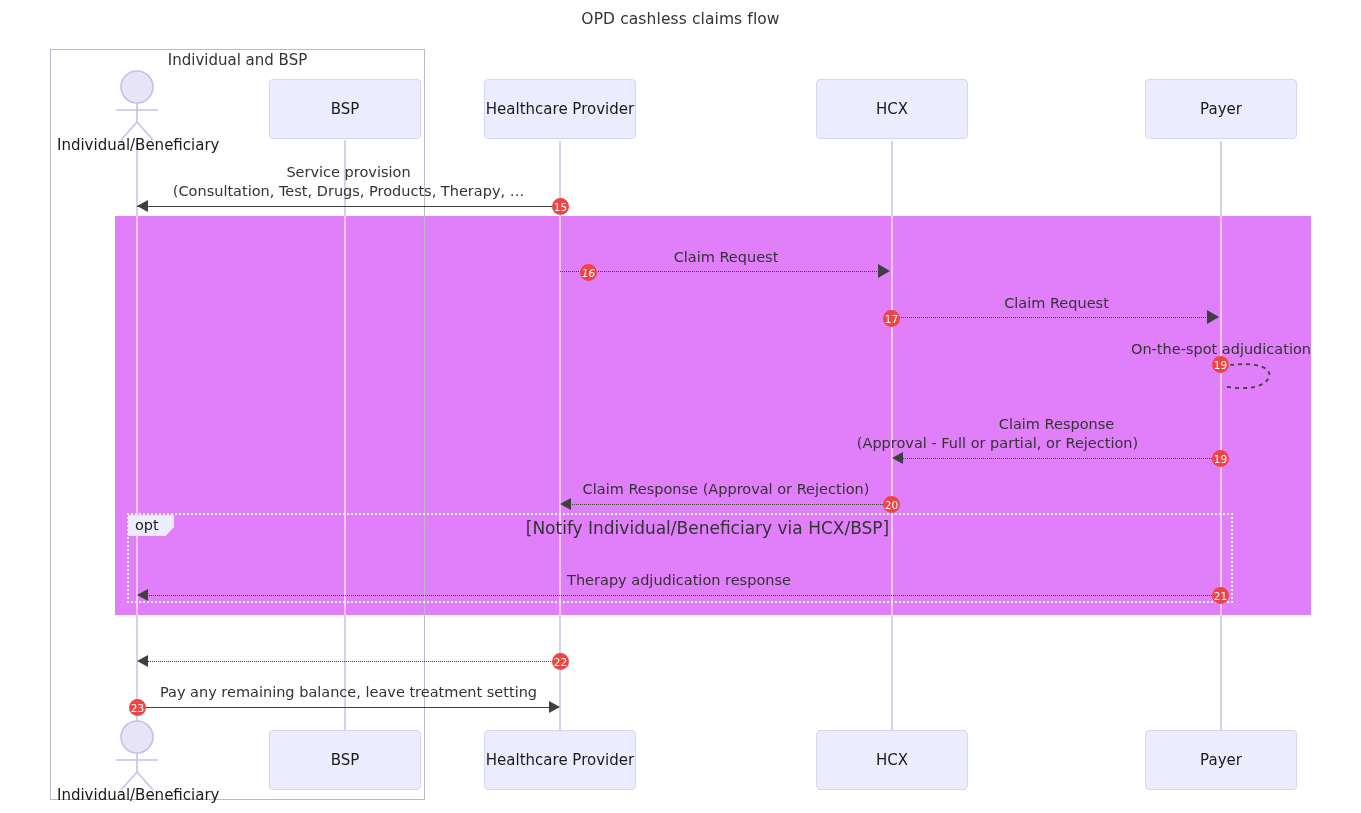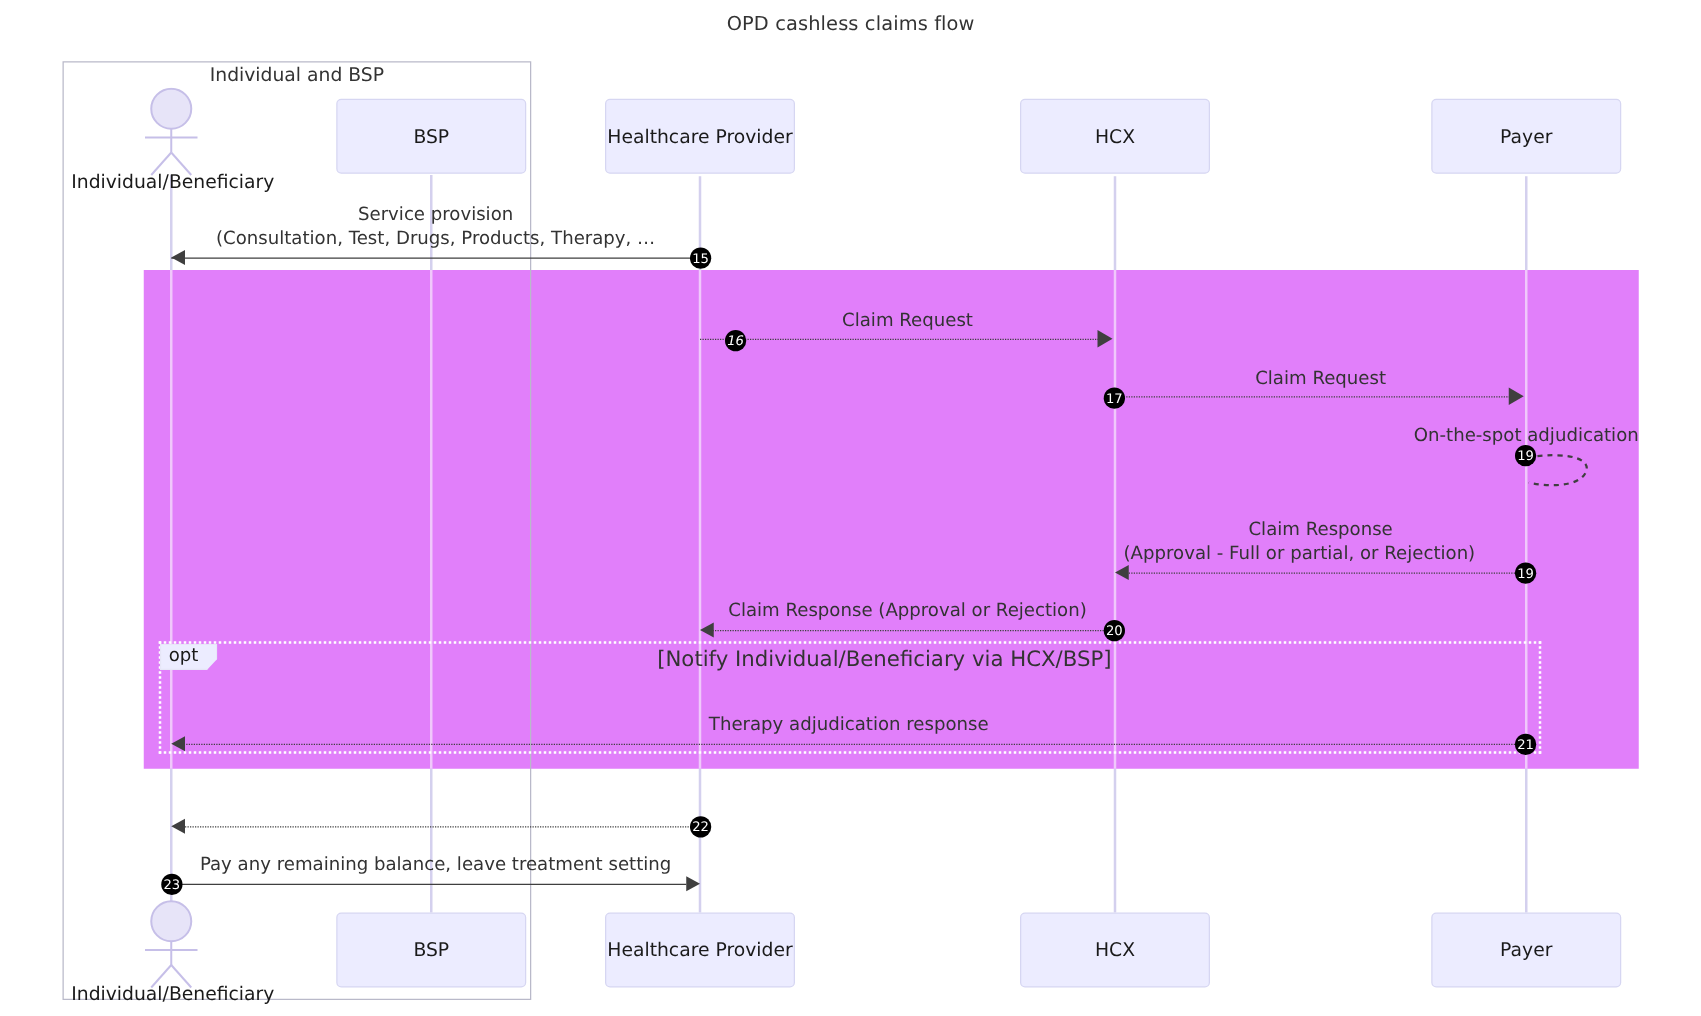--- a/index.html
+++ b/index.html
@@ -114,21 +114,21 @@
     border-bottom: 7px solid transparent;
     border-left: 12px solid #3f3f3f;
     background: transparent;
   }
 
   
   .seq-badge {
     position: absolute;
     width: 17px; height: 17px;
     border-radius: 50%;
-    background: #000000;
+    background: #ef4444;
     color: #ffffff;
     font-size: 10.5px;
     font-family: "DejaVu Sans", sans-serif;
     display: flex;
     align-items: center;
     justify-content: center;
     z-index: 6;
   }
 
   
@@ -227,21 +227,21 @@
 
   <div class="msg-label" style="left:1061px; top:340px; width:320px; text-align:center;">On-the-spot adjudication</div>
   <div class="self-loop" style="left:1216px; top:358px;">
     <svg width="70" height="40" viewBox="0 0 70 40">
       <path d="M 6 8 C 46 2, 58 12, 52 21 C 46 31, 24 32, 7 28" fill="none" stroke="#3f3f3f" stroke-width="1.8" stroke-dasharray="4,4"></path>
     </svg>
   </div>
   <div class="seq-badge" style="left:1212px; top:356px;">19</div>
 
   <div class="msg-label" style="left:892px; top:415px; width:329px;">Claim Response</div>
-  <div class="msg-label" style="left:892px; top:434px; width:295px;">(Approval - Full or partial, or Rejection)</div>
+  <div class="msg-label" style="left:850px; top:434px; width:295px;">(Approval - Full or partial, or Rejection)</div>
   <div class="msg-line dotted" style="left:899px; top:458px; width:315px;"></div>
   <div class="arrow-head left" style="left:892px; top:452px;"></div>
   <div class="seq-badge" style="left:1212px; top:450px;">19</div>
 
   <div class="msg-label" style="left:560px; top:480px; width:332px;">Claim Response (Approval or Rejection)</div>
   <div class="msg-line dotted" style="left:567px; top:504px; width:318px;"></div>
   <div class="arrow-head left" style="left:560px; top:498px;"></div>
   <div class="seq-badge" style="left:883px; top:496px;">20</div>
 
   <div class="frag-box" style="left:127px; top:513px; width:1106px; height:90px;"></div>

